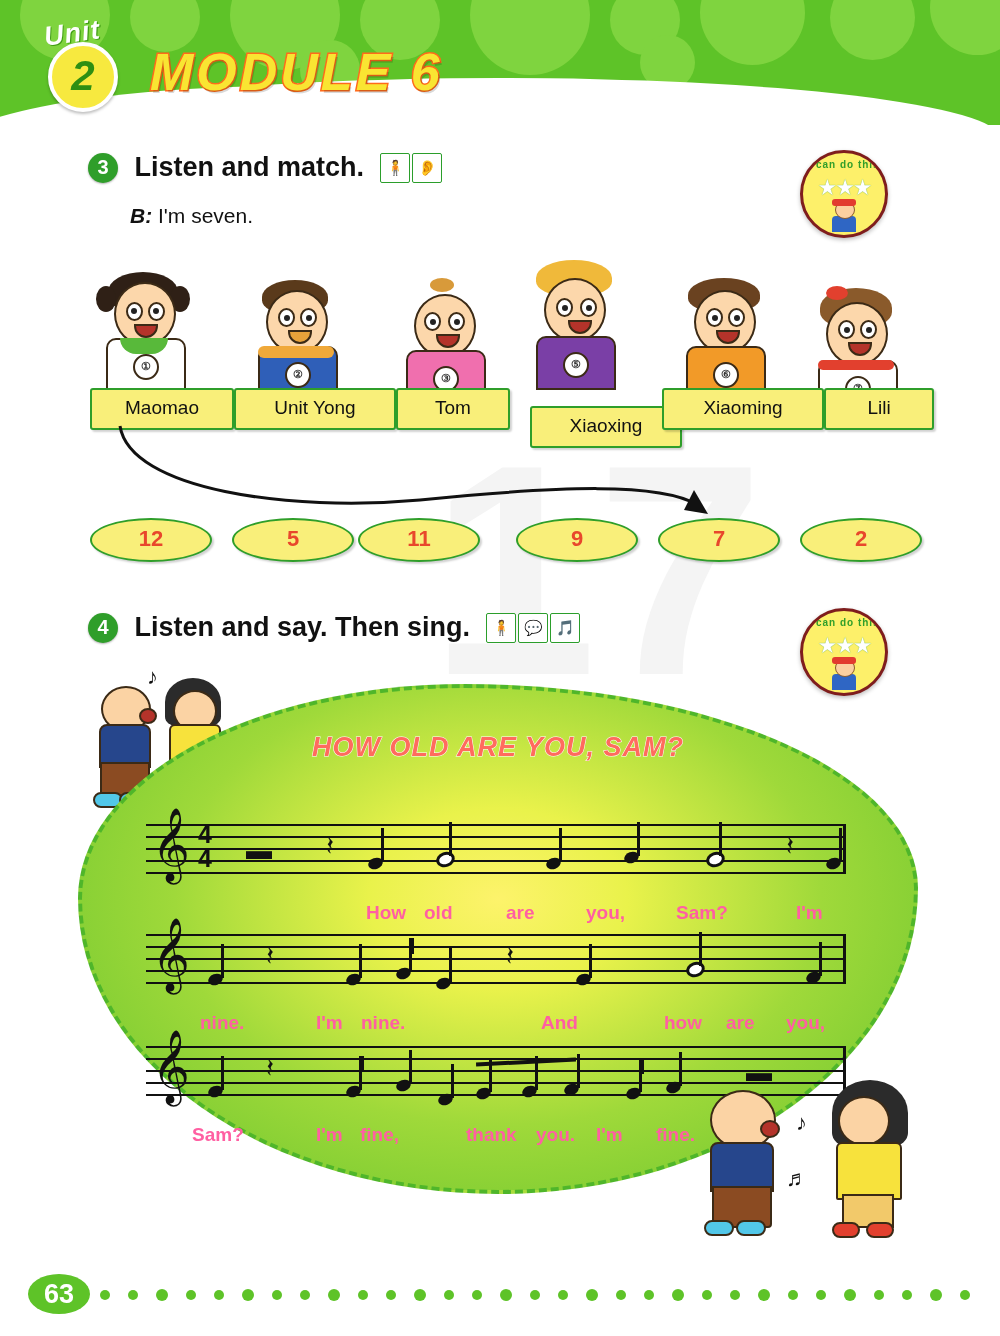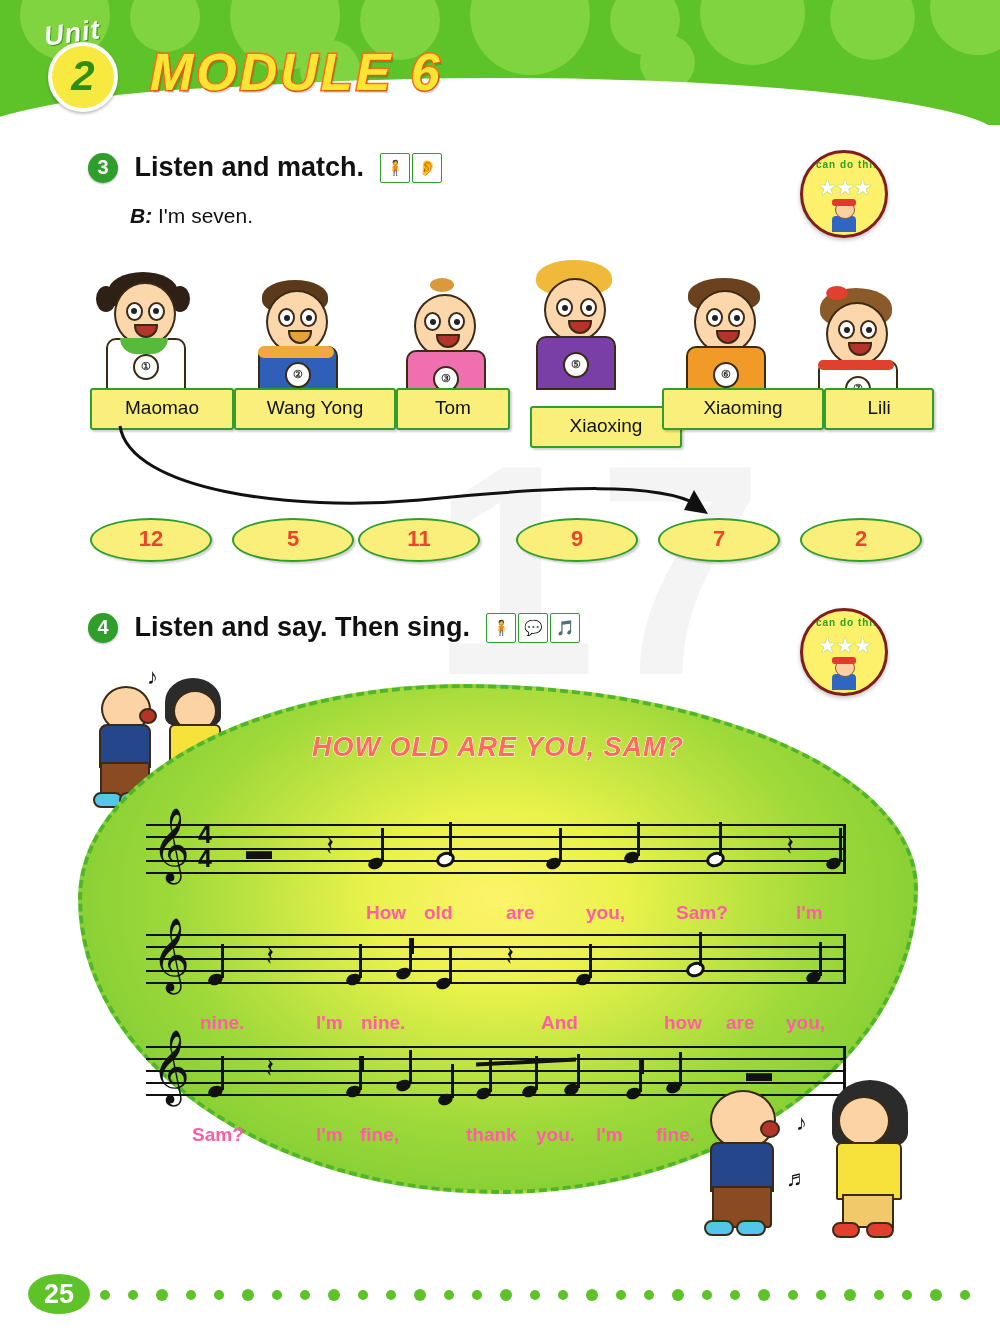--- a/index.html
+++ b/index.html
@@ -352,21 +352,21 @@
       </div>
     <div class="mouth" style="left:46px;top:56px;"></div>
     <div class="torso" style="top:74px;background:#ffffff;"></div>
     <div style="position:absolute;left:16px;top:74px;width:76px;height:10px;background:#e2402e;border-radius:6px;"></div>
     <div class="logo" style="top:90px;">⑦</div>
   </div>
 </div>
 
 <div class="name-row">
   <div class="name-tag" style="left:0px;width:140px;">Maomao</div>
-  <div class="name-tag" style="left:144px;width:158px;">Wang Yong</div>
+  <div class="name-tag" style="left:144px;width:158px;">Unit Yong</div>
   <div class="name-tag" style="left:306px;width:110px;">Tom</div>
   <div class="name-tag" style="left:440px;width:148px;margin-top:18px;">Xiaoxing</div>
   <div class="name-tag" style="left:572px;width:158px;">Xiaoming</div>
   <div class="name-tag" style="left:734px;width:106px;">Lili</div>
 </div>
 
 <svg class="arrow-svg" viewBox="0 0 680 115">
   <path d="M30 6 C 40 70, 200 92, 330 80 C 470 66, 570 62, 608 85" fill="none" stroke="#111111" stroke-width="3"></path>
   <polygon points="604,70 618,94 594,90" fill="#111111"></polygon>
 </svg>
@@ -634,13 +634,13 @@
   <span style="left:730px;top:8px;width:10px;height:10px;"></span>
   <span style="left:758px;top:7px;width:12px;height:12px;"></span>
   <span style="left:788px;top:8px;width:10px;height:10px;"></span>
   <span style="left:816px;top:8px;width:10px;height:10px;"></span>
   <span style="left:844px;top:7px;width:12px;height:12px;"></span>
   <span style="left:874px;top:8px;width:10px;height:10px;"></span>
   <span style="left:902px;top:8px;width:10px;height:10px;"></span>
   <span style="left:930px;top:7px;width:12px;height:12px;"></span>
   <span style="left:960px;top:8px;width:10px;height:10px;"></span>
 </div>
-<div class="page-num">25</div>
+<div class="page-num">63</div>
 
 </body></html>

